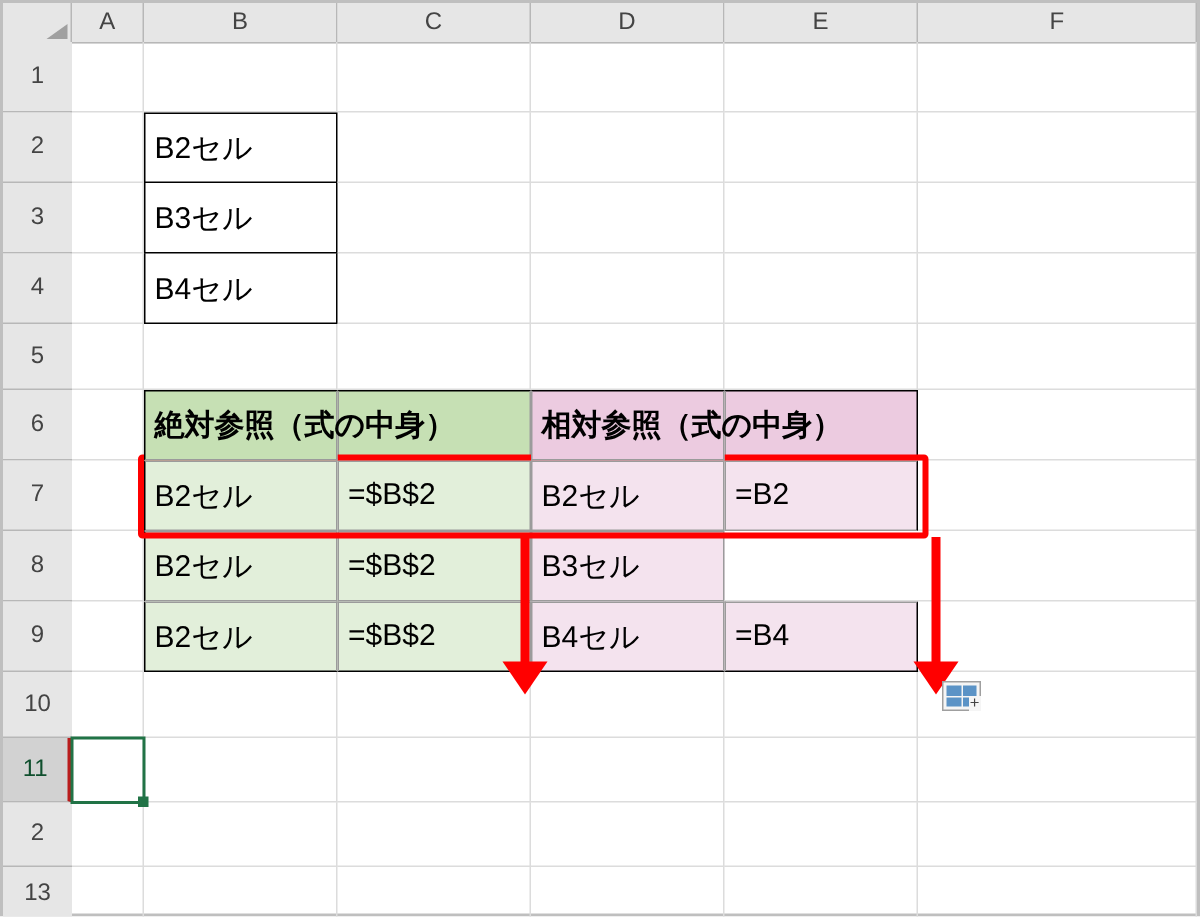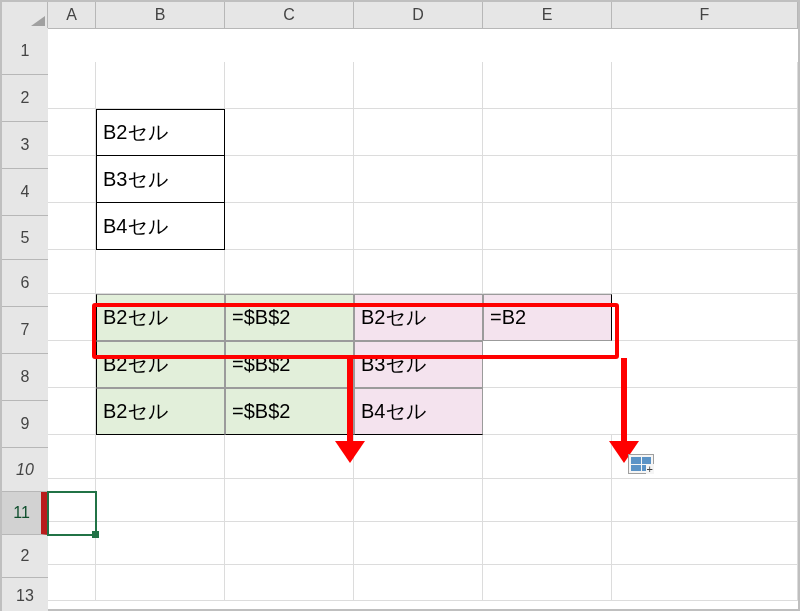--- a/index.html
+++ b/index.html
@@ -85,32 +85,31 @@
     color: #444;
     border-bottom: 1px solid #b7b7b7;
     box-sizing: border-box;
     display: flex;
     align-items: center;
     justify-content: center;
     background: #e6e6e6;
   }
   .row-h.sel {
     background: #d2d2d2;
-    border-right: 7px solid #b91c1c;
+    border-right: 3px solid #b91c1c;
     margin-right: -1px;
     color: #0f4f2d;
   }
   
   .grid {
     position: absolute;
     top: 26px;
     left: 46px;
     right: 0;
     bottom: 0;
-    margin-top: 34px;
   }
   .row {
     display: flex;
     width: 100%;
   }
   .cell {
     box-sizing: border-box;
     border-right: 1px solid #dcdcdc;
     border-bottom: 1px solid #dcdcdc;
     padding: 0 6px;
@@ -259,21 +258,21 @@
   <div class="row-headers" id="rowHeaders">
       <div class="row-h" style="height: 47px;">1</div>
       <div class="row-h" style="height: 47px;">2</div>
       <div class="row-h" style="height: 47px;">3</div>
       <div class="row-h" style="height: 47px;">4</div>
       <div class="row-h" style="height: 44px;">5</div>
       <div class="row-h" style="height: 47px;">6</div>
       <div class="row-h" style="height: 47px;">7</div>
       <div class="row-h" style="height: 47px;">8</div>
       <div class="row-h" style="height: 47px;">9</div>
-      <div class="row-h" style="height: 44px; font-style: italic;">10</div>
+      <div class="row-h" style="height: 44px;">10</div>
       <div class="row-h sel" style="height: 43px;">11</div>
       <div class="row-h" style="height: 43px;">2</div>
       <div class="row-h" style="height: 36px;">13</div>
     </div>
 
   <div class="grid" id="grid">
       <div class="row" style="height: 47px;">
         <div class="cell cA"></div>
         <div class="cell cB"></div>
         <div class="cell cC"></div>
@@ -308,38 +307,47 @@
       <div class="row" style="height: 44px;">
         <div class="cell cA"></div>
         <div class="cell cB"></div>
         <div class="cell cC"></div>
         <div class="cell cD"></div>
         <div class="cell cE"></div>
         <div class="cell cF"></div>
       </div>
       <div class="row" style="height: 47px;">
         <div class="cell cA"></div>
+        <div class="cell cB hdr-green blk blk-top blk-left" style="white-space: nowrap; overflow: visible; z-index: 1; position: relative;">絶対参照（式の中身）</div>
+        <div class="cell cC hdr-green blk blk-top"></div>
+        <div class="cell cD hdr-pink blk blk-top" style="white-space: nowrap; overflow: visible; z-index: 1; position: relative;">相対参照（式の中身）</div>
+        <div class="cell cE hdr-pink blk blk-top blk-right"></div>
+        <div class="cell cF"></div>
+      </div>
+      <div class="row" style="height: 47px;">
+        <div class="cell cA"></div>
         <div class="cell cB g-cell blk blk-left">B2セル</div>
         <div class="cell cC g-cell blk">=$B$2</div>
         <div class="cell cD p-cell blk">B2セル</div>
         <div class="cell cE p-cell blk blk-right">=B2</div>
         <div class="cell cF"></div>
       </div>
       <div class="row" style="height: 47px;">
         <div class="cell cA"></div>
         <div class="cell cB g-cell blk blk-left">B2セル</div>
         <div class="cell cC g-cell blk">=$B$2</div>
         <div class="cell cD p-cell blk">B3セル</div>
         <div class="cell cF"></div>
       </div>
       <div class="row" style="height: 47px;">
         <div class="cell cA"></div>
         <div class="cell cB g-cell blk blk-left blk-bottom">B2セル</div>
         <div class="cell cC g-cell blk blk-bottom">=$B$2</div>
         <div class="cell cD p-cell blk blk-bottom">B4セル</div>
+        <div class="cell cE p-cell blk blk-right blk-bottom">=B4</div>
         <div class="cell cF"></div>
       </div>
       <div class="row" style="height: 44px;">
         <div class="cell cA"></div>
         <div class="cell cB"></div>
         <div class="cell cC"></div>
         <div class="cell cD"></div>
         <div class="cell cE"></div>
         <div class="cell cF"></div>
       </div>

